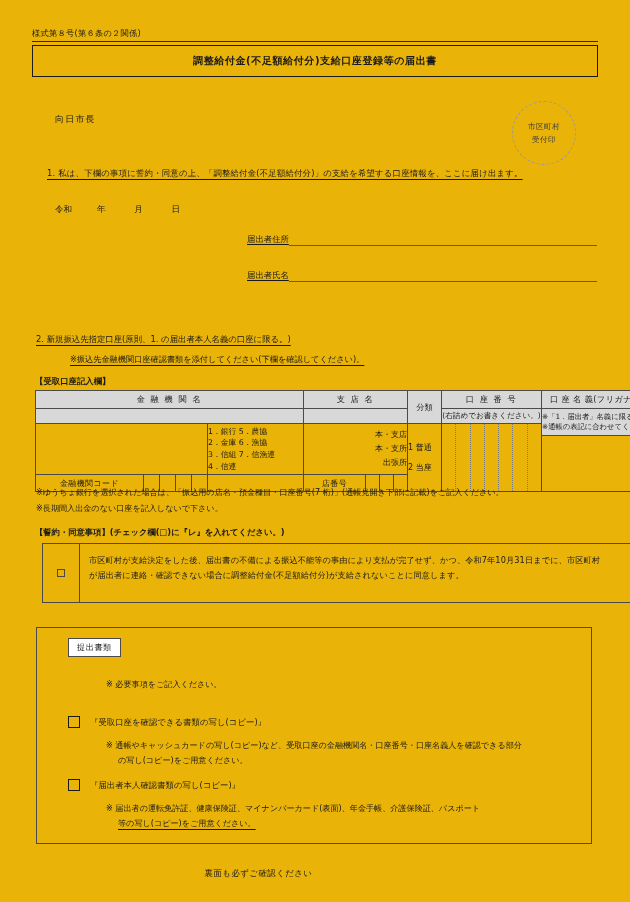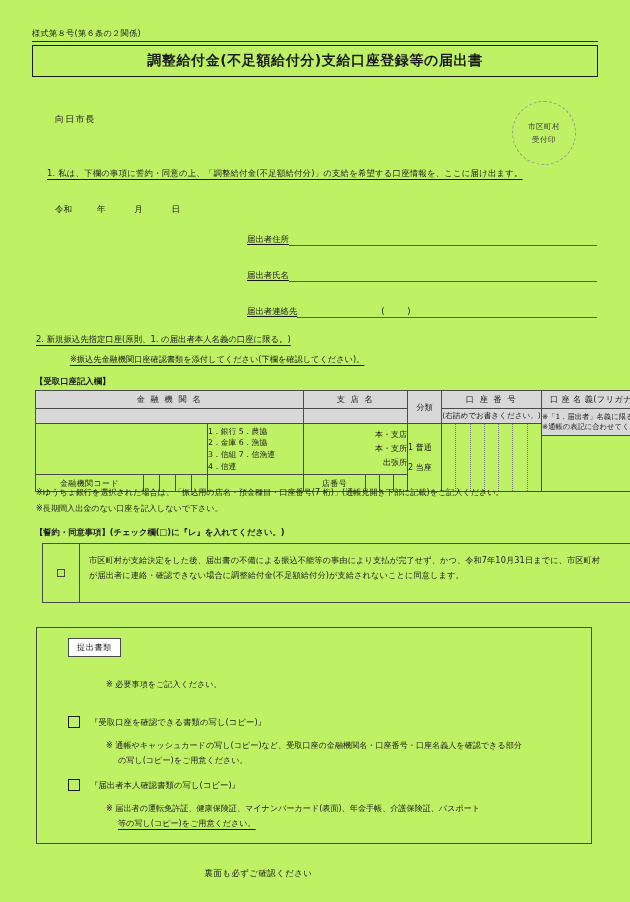--- a/index.html
+++ b/index.html
@@ -9,21 +9,21 @@
     background: #ffffff;
   }
   body {
     font-family: "DejaVu Sans", "Liberation Sans", sans-serif;
     color: #1a1a1a;
   }
   .page {
     position: relative;
     width: 630px;
     height: 902px;
-    background: #bef264;
+    background: #eab308;
     box-sizing: border-box;
     overflow: hidden;
   }
   .form-code {
     position: absolute;
     left: 32px;
     top: 28px;
     font-size: 8.2px;
     letter-spacing: 0.3px;
     white-space: nowrap;
@@ -41,21 +41,21 @@
     top: 45px;
     width: 566px;
     height: 32px;
     border: 1.2px solid #1a1a1a;
     box-sizing: border-box;
     display: flex;
     align-items: center;
     justify-content: center;
   }
   .title-text {
-    font-size: 14px;
+    font-size: 10px;
     letter-spacing: 0.6px;
     font-weight: 600;
   }
   .addressee {
     position: absolute;
     left: 55px;
     top: 113px;
     font-size: 9px;
     letter-spacing: 1.2px;
   }
@@ -356,26 +356,20 @@
   <div class="sig-row sig-addr">
     <div class="lbl">届出者住所</div>
     <div class="rule"></div>
   </div>
 
   <div class="sig-row sig-name">
     <div class="lbl">届出者氏名</div>
     <div class="rule"></div>
   </div>
 
-  <div class="sig-row sig-tel">
-    <div class="lbl">届出者連絡先</div>
-    <div class="rule">
-      <span class="paren">(          )</span>
-    </div>
-  </div>
 
   <div class="clause-2">2. 新規振込先指定口座(原則、1. の届出者本人名義の口座に限る。)</div>
   <div class="clause-2-note">※振込先金融機関口座確認書類を添付してください(下欄を確認してください)。</div>
 
   <div class="table-caption">【受取口座記入欄】</div>
 
   <table class="acct-table">
     <colgroup>
       <col style="width:108px">
         <col style="width:16px">

